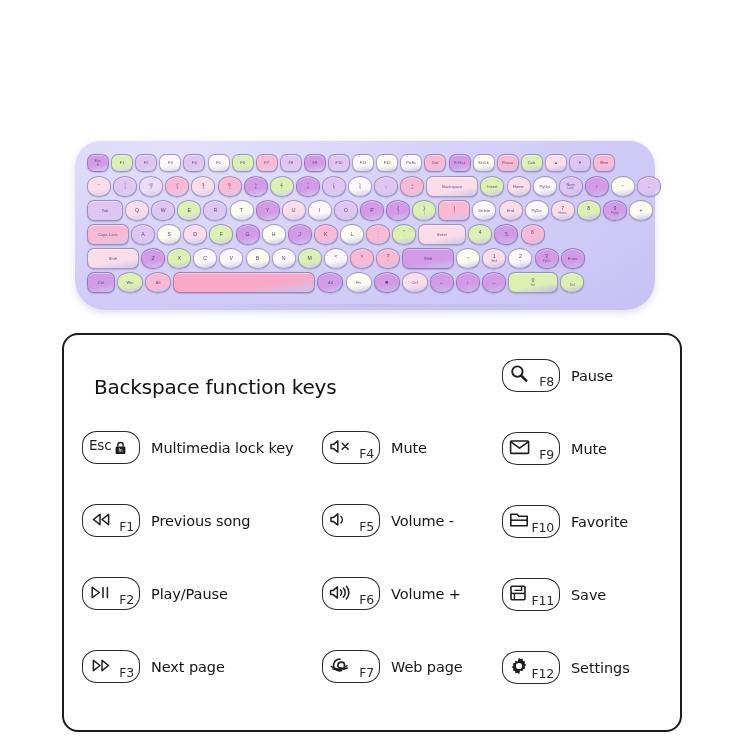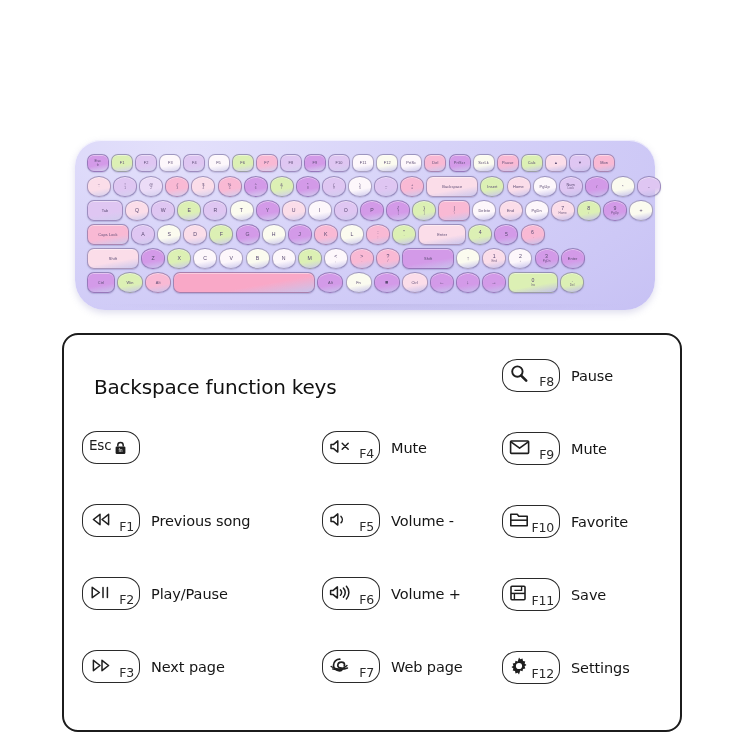--- a/index.html
+++ b/index.html
@@ -492,20 +492,21 @@
     <div id="cols">
         <div class="item" style="left: 18px; top: 96px;">
           <div class="keycap">
             <span class="esc-txt">Esc</span>
             <span class="lock"><svg width="13" height="14" viewBox="0 0 13 14">
                 <rect x="1.6" y="5.6" width="9.8" height="7.4" rx="1.2" fill="#1e1e1e"></rect>
                 <path d="M3.8 5.6V4.1a2.7 2.7 0 0 1 5.4 0v1.5" stroke="#1e1e1e" fill="none" stroke-width="1.5"></path>
                 <text x="6.5" y="11.4" font-size="5" text-anchor="middle" fill="#fff" font-family="'Liberation Sans',sans-serif">fn</text>
               </svg></span>
           </div>
+          <span class="lbl">Multimedia lock key</span>
         </div>
         <div class="item" style="left: 18px; top: 169px;">
           <div class="keycap">
             <span class="gl">
               <svg width="24" height="15" viewBox="0 0 24 15">
                 <path d="M11 2.3v10.4L4.4 7.5z" stroke="#1e1e1e" fill="none" stroke-width="1.5" stroke-linecap="round" stroke-linejoin="round"></path>
                 <path d="M19.6 2.3v10.4L13 7.5z" stroke="#1e1e1e" fill="none" stroke-width="1.5" stroke-linecap="round" stroke-linejoin="round"></path>
               </svg>
             </span>
             <span class="fnum">F1</span>

